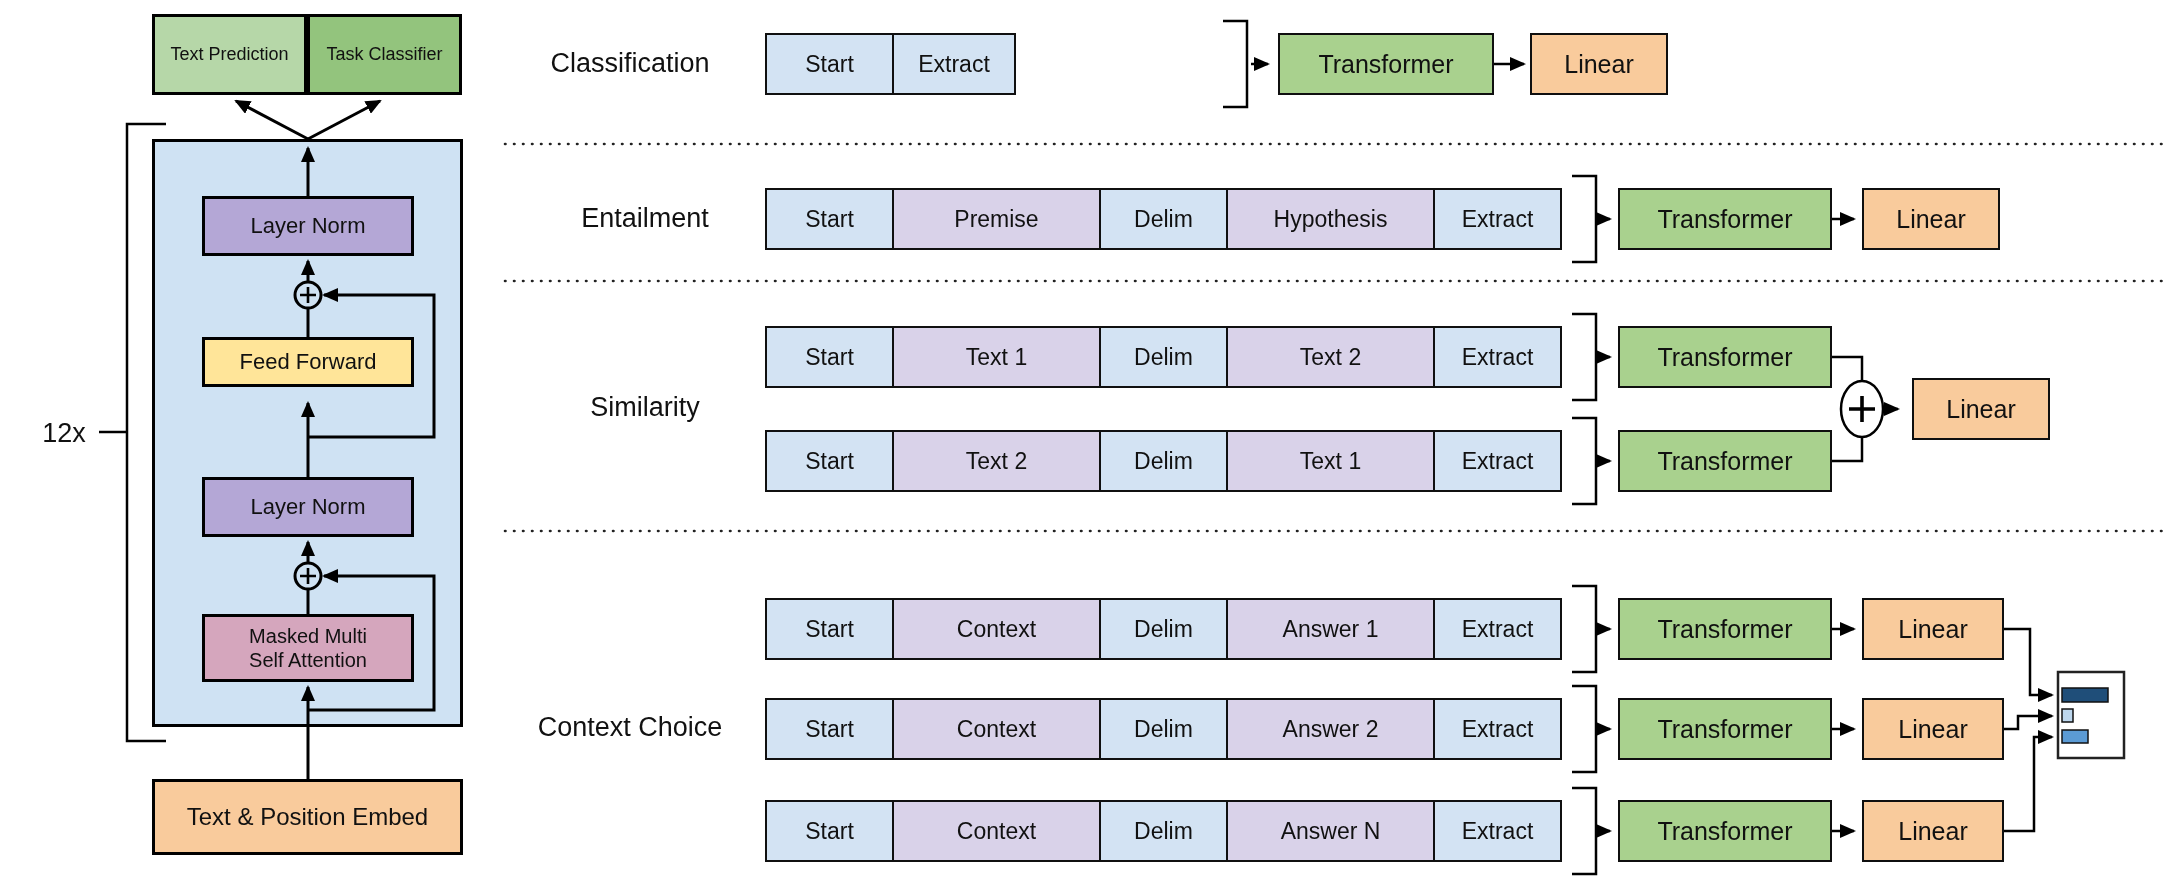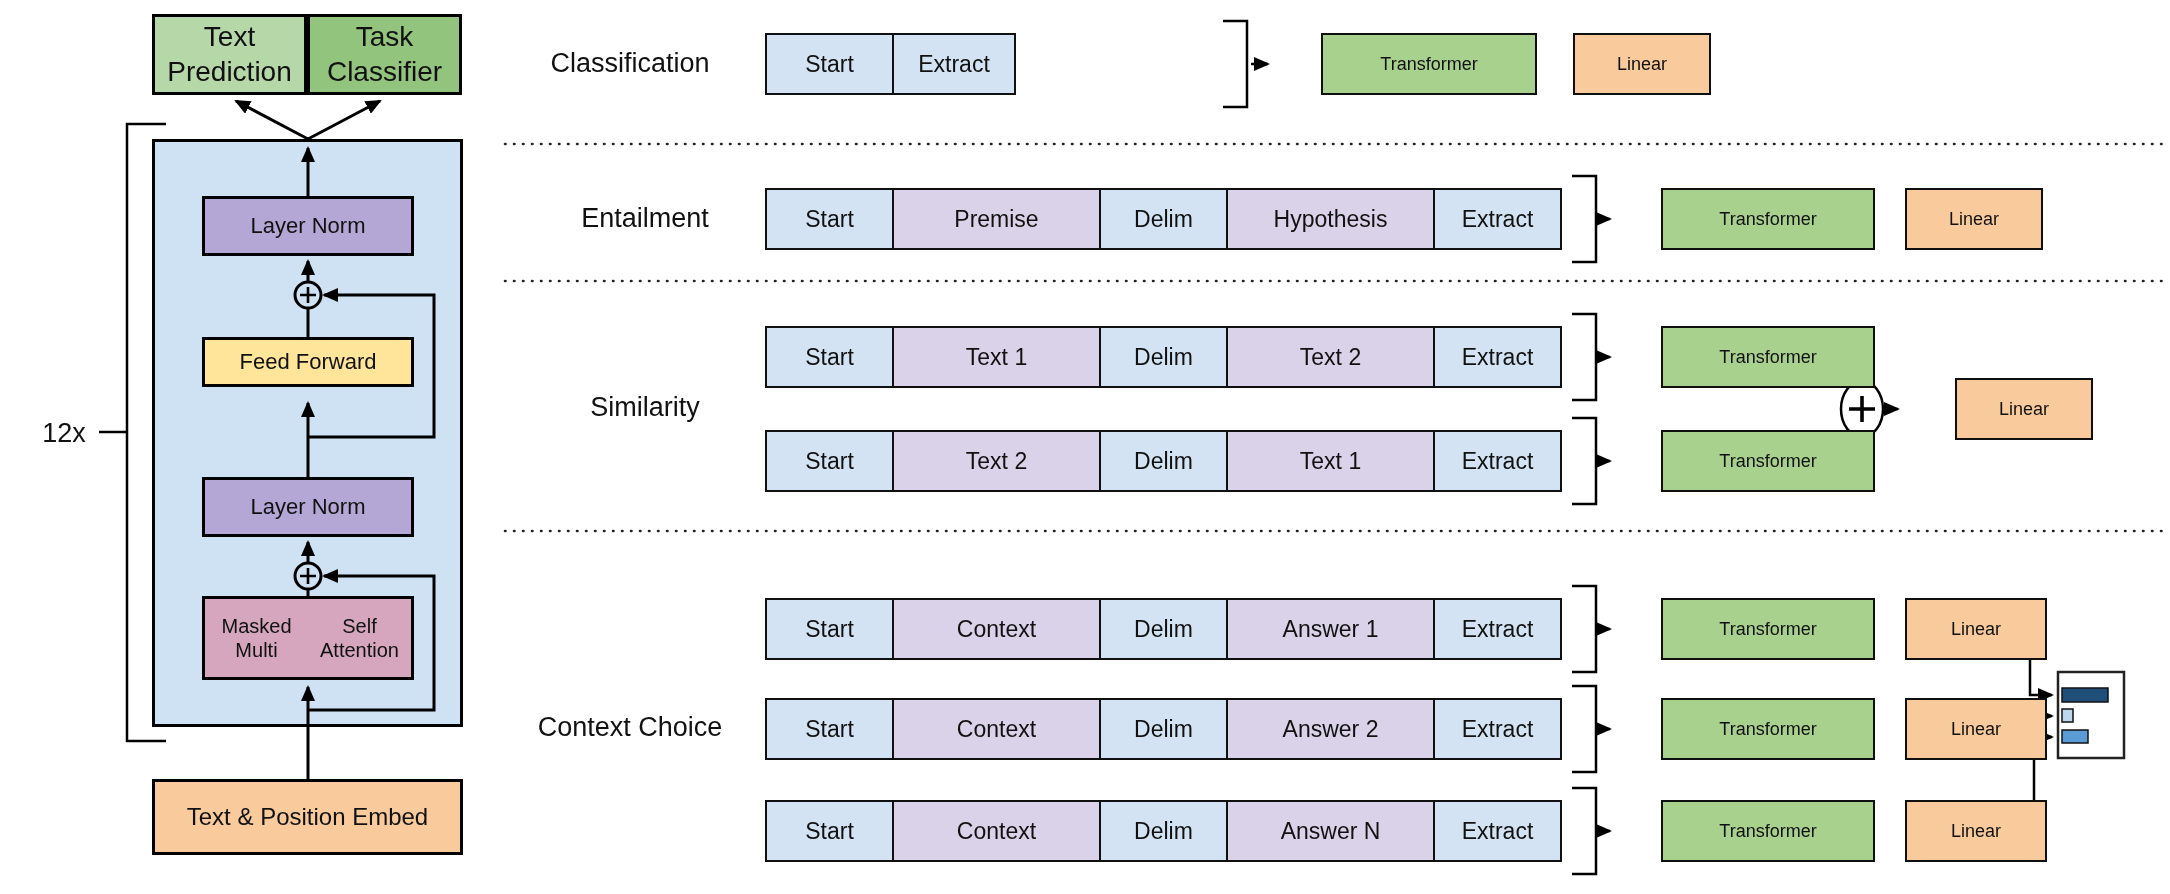--- a/index.html
+++ b/index.html
@@ -4,35 +4,35 @@
 <style>
   html,body{margin:0;padding:0;background:#ffffff;}
   .canvas{position:relative;width:2170px;height:894px;background:#ffffff;
           font-family:"Liberation Sans", sans-serif;color:#111;overflow:hidden;}
   svg.overlay{position:absolute;left:0;top:0;z-index:1;}
   
   .bigblock{position:absolute;left:152px;top:139px;width:311px;height:588px;
             background:#cfe2f3;border:3px solid #000;box-sizing:border-box;z-index:0;}
   .lbox{position:absolute;box-sizing:border-box;border:3px solid #000;display:flex;
         align-items:center;justify-content:center;text-align:center;z-index:2;line-height:1.22;}
-  .obox{font-size:28px;}
+  .obox{font-size:18px;}
   .inner{font-size:22px;}
   .att{font-size:20px;}
   .embed{font-size:24px;}
   .side-label{position:absolute;font-size:27px;z-index:2;}
   
   .row-label{position:absolute;font-size:27px;text-align:center;z-index:2;}
   .strip{position:absolute;display:flex;z-index:2;}
   .cell{box-sizing:border-box;height:62px;border:2px solid #101010;display:flex;
         align-items:center;justify-content:center;font-size:23px;background:#d3e3f3;}
   .cell+.cell{margin-left:-2px;}
   .w-s{width:129px;} .w-f{width:209px;}
   .cw1{width:129px;} .cw2{width:203px;} .cw3{width:124px;}
   .pbox{position:absolute;box-sizing:border-box;border:2.5px solid #0f0f0f;display:flex;
-        align-items:center;justify-content:center;font-size:18px;z-index:2;margin-left:43px;}
+        align-items:center;justify-content:center;font-size:25px;z-index:2;}
 </style>
 </head>
 <body>
 
 <div class="canvas">
 
   <div class="bigblock" style="background: rgb(207, 226, 243);"></div>
 
   <svg class="overlay" width="2170" height="894" viewBox="0 0 2170 894">
     <defs>
@@ -126,21 +126,21 @@
   <div class="lbox obox" style="left:307px;top:14px;width:155px;height:81px;background:#93c47d;">Task Classifier</div>
 
   <div class="side-label" style="left:28px;top:418px;width:72px;text-align:center;">12x</div>
 
   <div class="lbox inner" style="left:202px;top:196px;width:212px;height:60px;background:#b4a7d6;">Layer Norm</div>
 
   <div class="lbox inner" style="left:202px;top:337px;width:212px;height:50px;background:#ffe599;">Feed Forward</div>
 
   <div class="lbox inner" style="left:202px;top:477px;width:212px;height:60px;background:#b4a7d6;">Layer Norm</div>
 
-  <div class="lbox att" style="left:202px;top:596px;width:212px;height:84px;background:#d5a6bd;flex-direction:row;">
+  <div class="lbox att" style="left:202px;top:614px;width:212px;height:68px;background:#d5a6bd;flex-direction:column;">
     <span>Masked Multi</span>
     <span>Self Attention</span>
   </div>
 
   <div class="lbox embed" style="left:152px;top:779px;width:311px;height:76px;background:#f9cb9c;">Text &amp; Position Embed</div>
 
   <div class="row-label" style="left:505px;top:48px;width:250px;">Classification</div>
   <div class="strip" style="left:765px;top:33px;">
     <div class="cell cw1" style="background: rgb(211, 227, 243);">Start</div>
     <div class="cell cw3" style="background: rgb(211, 227, 243);">Extract</div>

